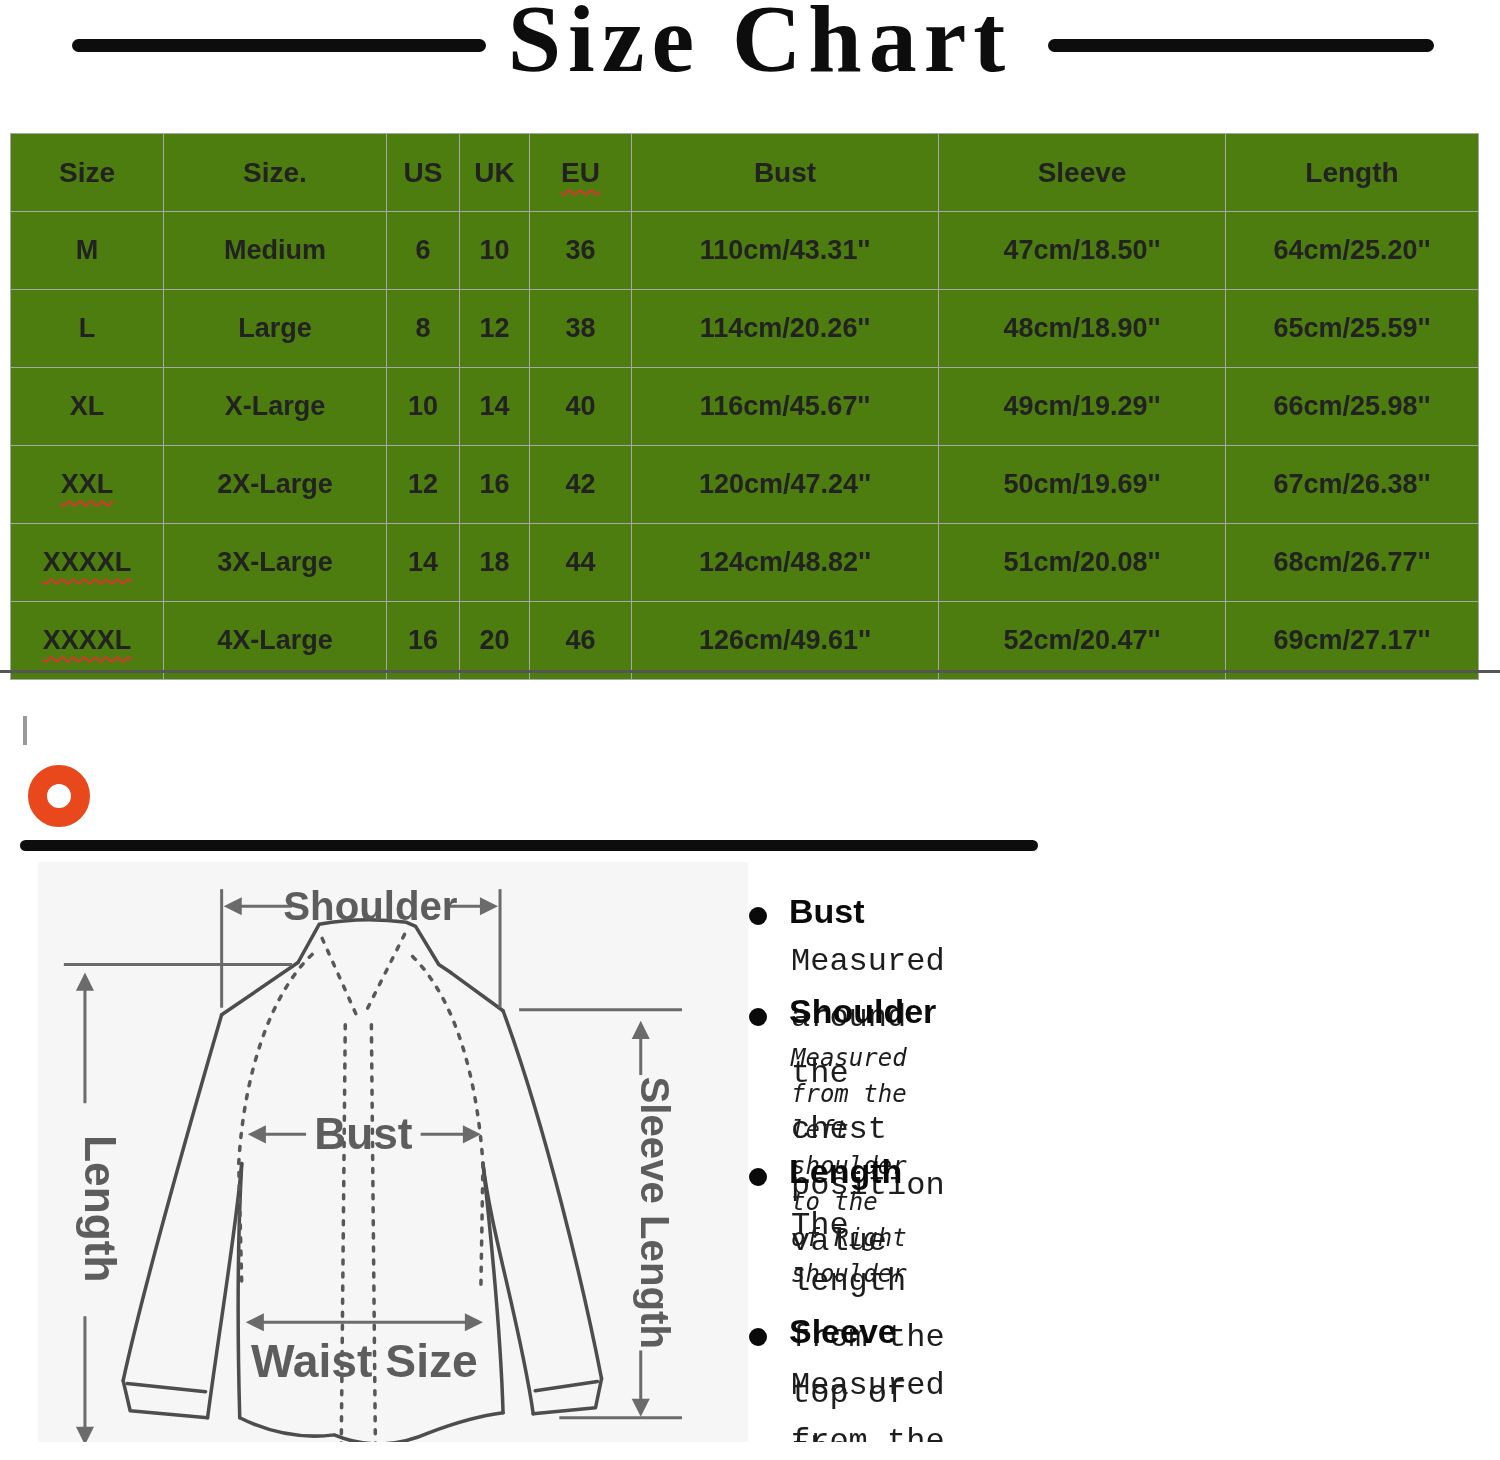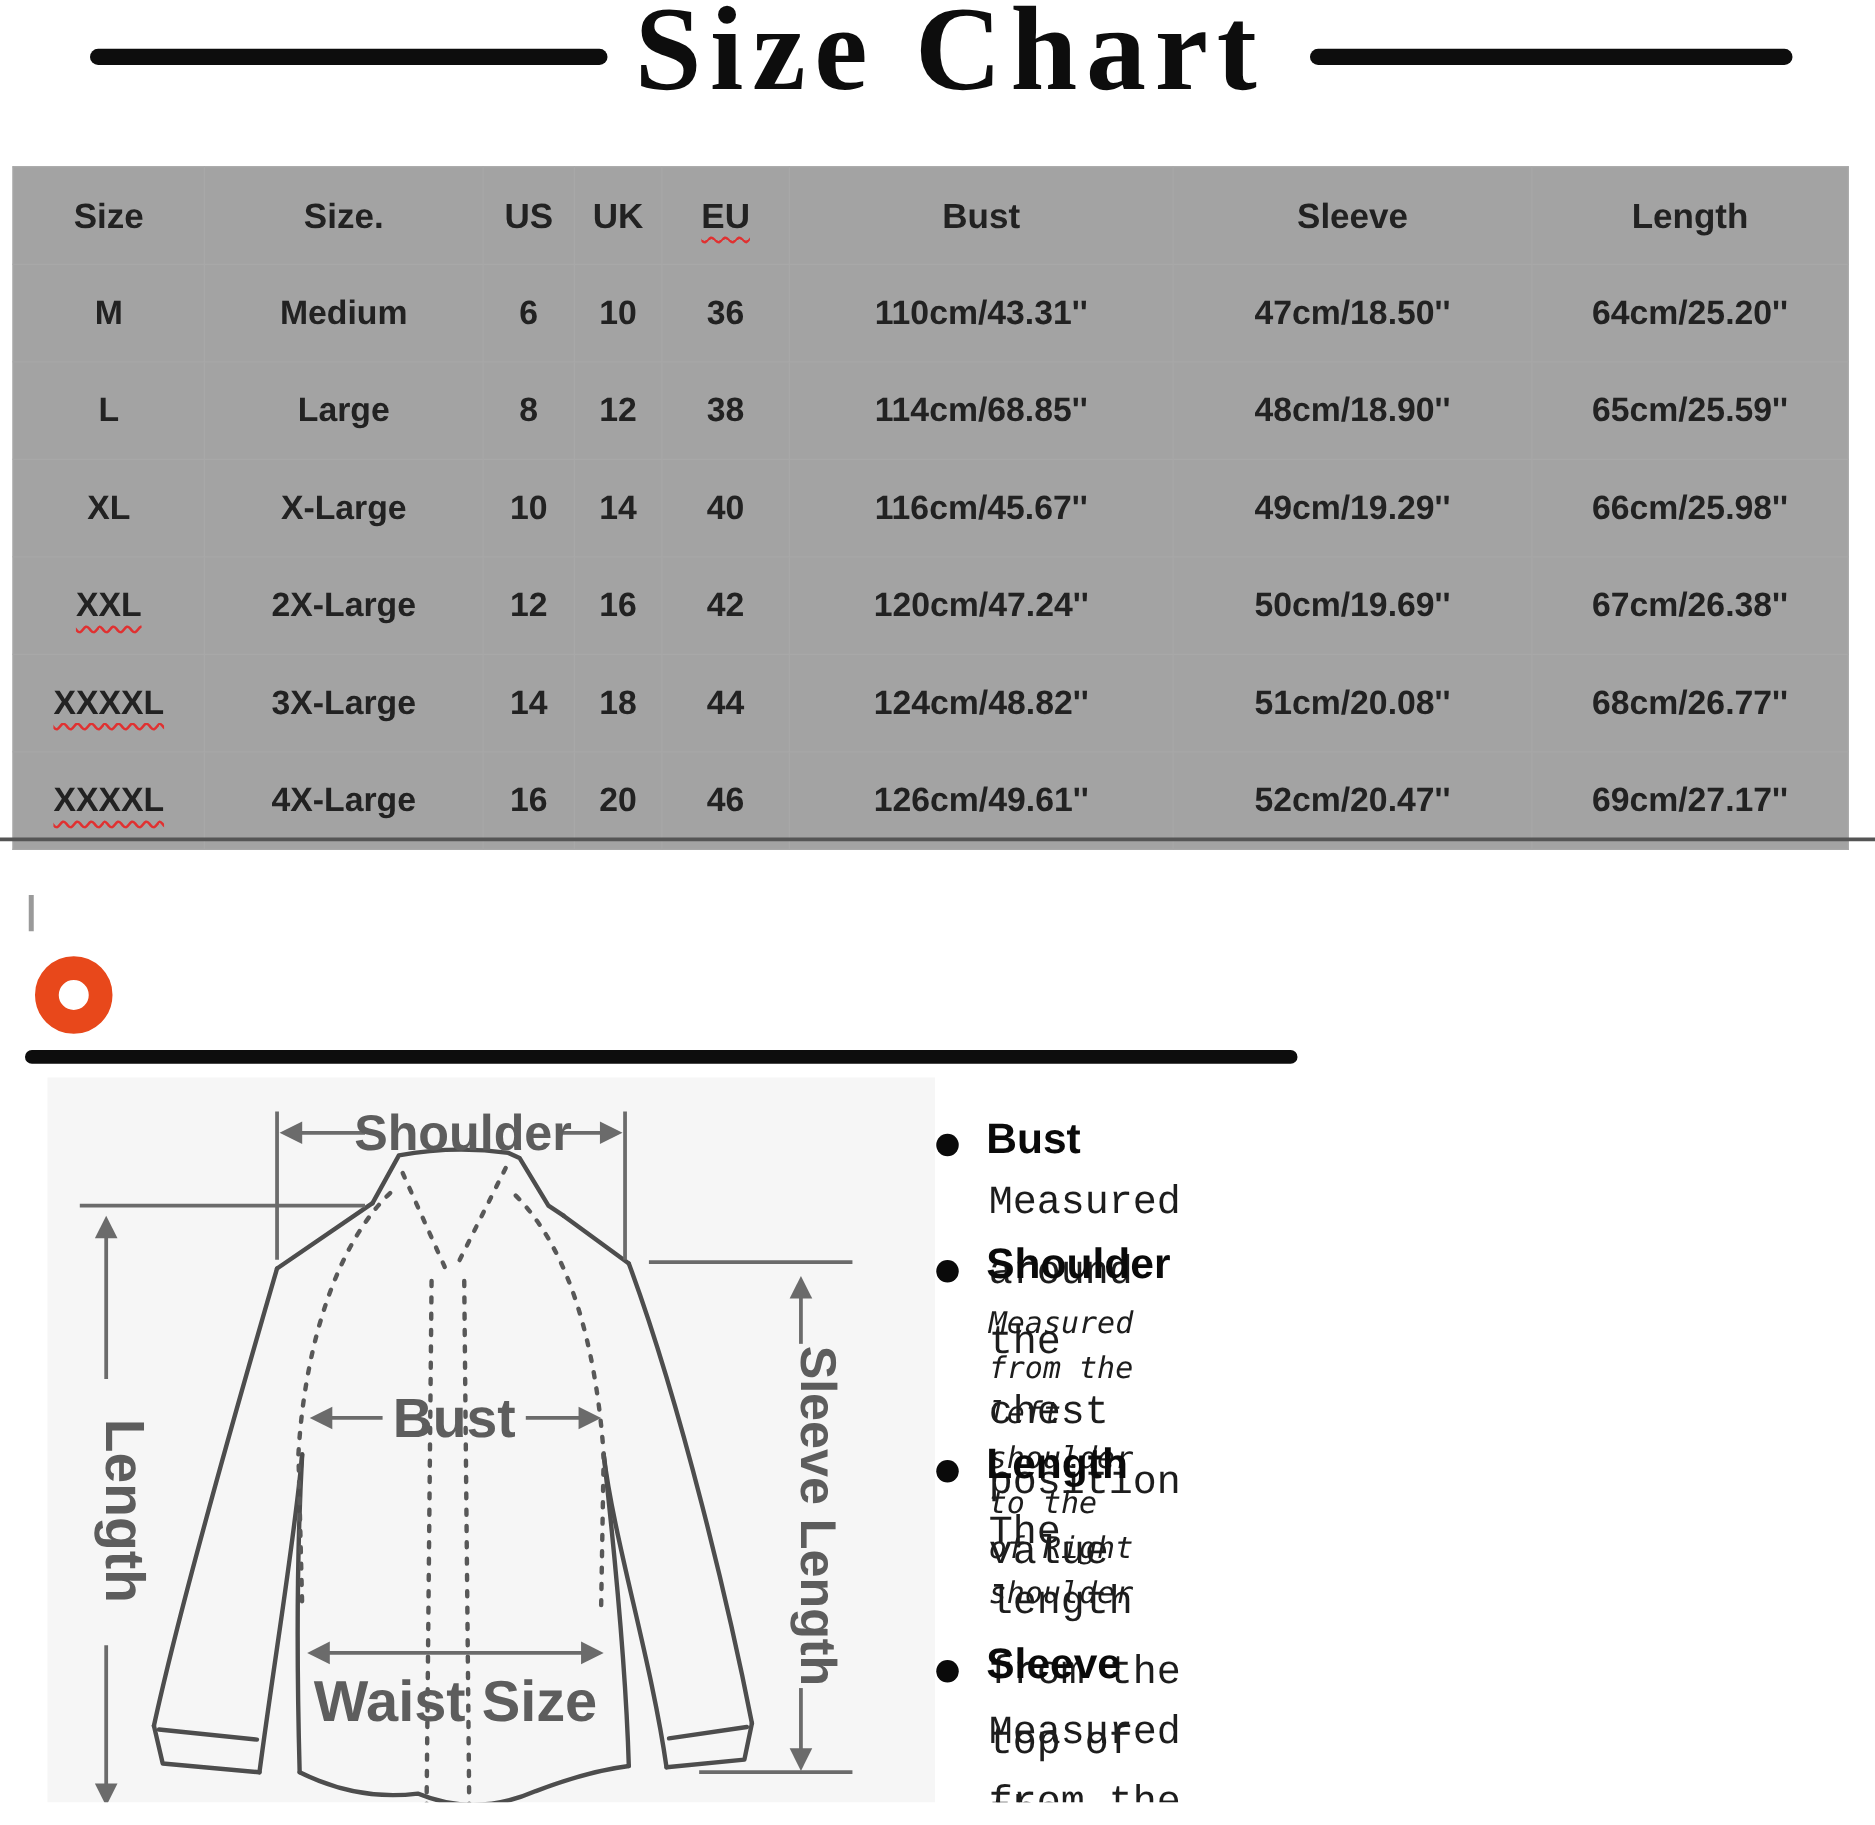--- a/index.html
+++ b/index.html
@@ -9,21 +9,21 @@
   
   .title-bar{position:absolute;height:13px;background:#0d0d0d;border-radius:7px;}
   #title-bar-left{left:72px;top:39px;width:414px;}
   #title-bar-right{left:1048px;top:39px;width:386px;}
   #main-title{position:absolute;left:470px;top:-14px;width:580px;text-align:center;
       font-family:"Liberation Serif",serif;font-weight:bold;font-size:96px;line-height:1.1;
       letter-spacing:7px;color:#0d0d0d;white-space:nowrap;}
 
   
   #size-table{position:absolute;left:10px;top:133px;width:1468px;border-collapse:collapse;
-      table-layout:fixed;background:#a3a3a3;}
+      table-layout:fixed;background:#4d7c0f;}
   #size-table td,#size-table th{border:1.5px solid #a8a8a8;text-align:center;vertical-align:middle;
       font-weight:bold;font-size:27px;color:#222;height:77px;padding:0;}
   #size-table th{font-size:28px;}
   .wavy{text-decoration-line:underline;text-decoration-style:wavy;text-decoration-color:#e03131;
       text-decoration-thickness:2px;text-underline-offset:7px;}
   #table-bottom-rule{position:absolute;left:0;top:670px;width:1500px;height:3px;background:#555;}
 
   
   #note-dash{position:absolute;left:23px;top:716px;width:4px;height:29px;background:#9a9a9a;}
   #please-note{position:absolute;left:110px;top:733px;font-family:"DejaVu Sans Mono",monospace;
@@ -88,21 +88,21 @@
       <td>110cm/43.31''</td>
       <td>47cm/18.50''</td>
       <td>64cm/25.20''</td>
     </tr>
     <tr>
       <td>L</td>
       <td>Large</td>
       <td>8</td>
       <td>12</td>
       <td>38</td>
-      <td>114cm/68.85''</td>
+      <td>114cm/20.26''</td>
       <td>48cm/18.90''</td>
       <td>65cm/25.59''</td>
     </tr>
     <tr>
       <td>XL</td>
       <td>X-Large</td>
       <td>10</td>
       <td>14</td>
       <td>40</td>
       <td>116cm/45.67''</td>

